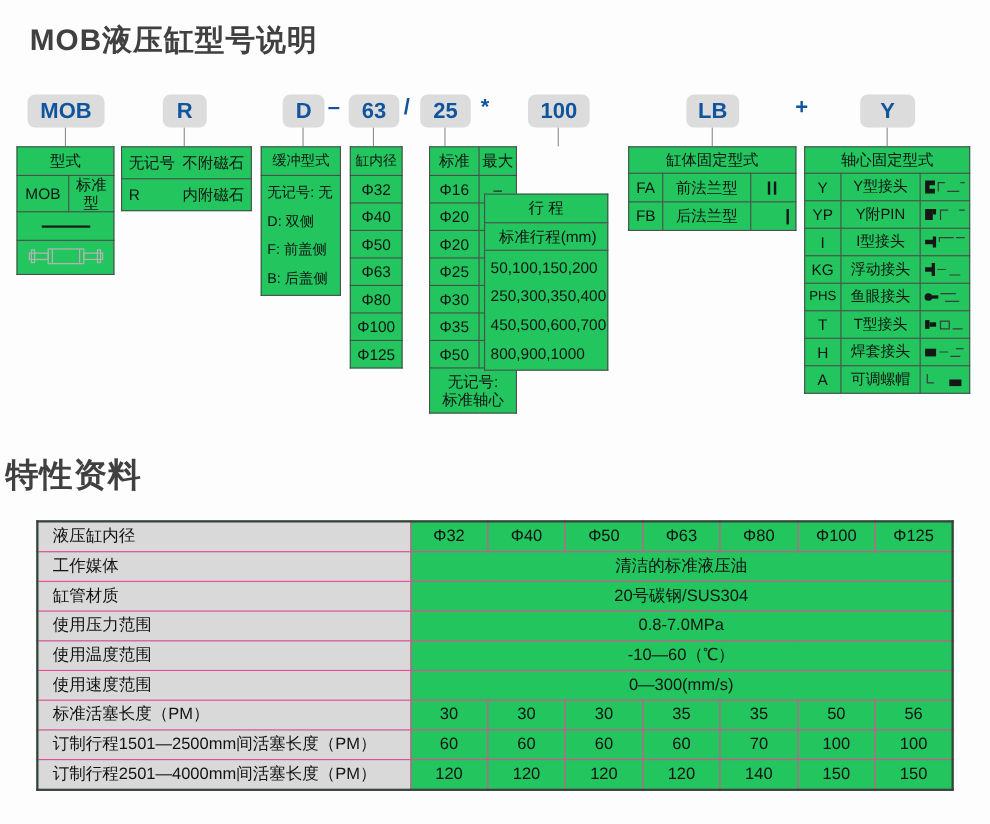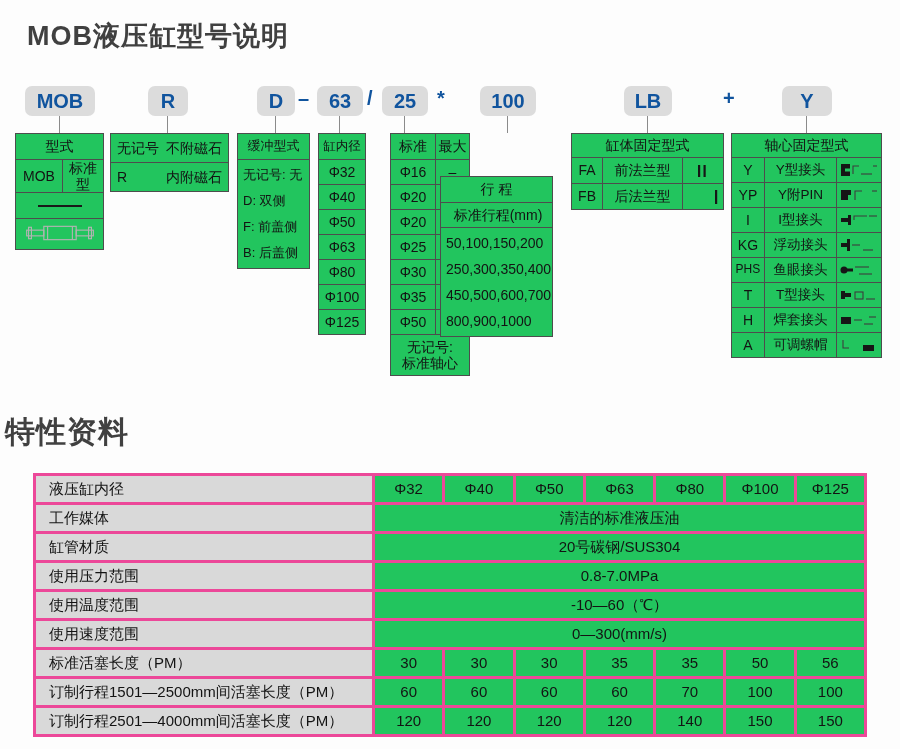--- a/index.html
+++ b/index.html
@@ -39,21 +39,21 @@
   #t-rodmount{ left:731px; top:133px; width:151px; }
 
   .split{ display:flex; justify-content:space-between; padding:0 4px; }
   .draw-line{ width:44px; height:2px; background:#1a1a1a; margin:0 auto; }
   .icon-cell svg{ display:block; margin:0 auto; }
   .ink{ fill:#161616; }
   .thin{ fill:none; stroke:#3c3c3c; stroke-width:1.1; }
   .ghost{ fill:none; stroke:#b3b3b3; stroke-width:1.2; }
 
   #t-features{ left:33px; top:473px; width:834px; table-layout:fixed; border:2px solid #404040; }
-  #t-features td{ border:3px solid #ec4899; height:26px; font-size:15px; }
+  #t-features td{ border:1px solid #ec4899; height:26px; font-size:15px; }
   #t-features td.lbl{ background:#d9d9d9; text-align:left; padding-left:13px; }
 </style>
 </head>
 <body>
 
 <div class="page">
 
   <div class="sec-title" id="title1">MOB液压缸型号说明</div>
 
   <div class="code-box" style="left:25px;width:70px;">MOB</div>

